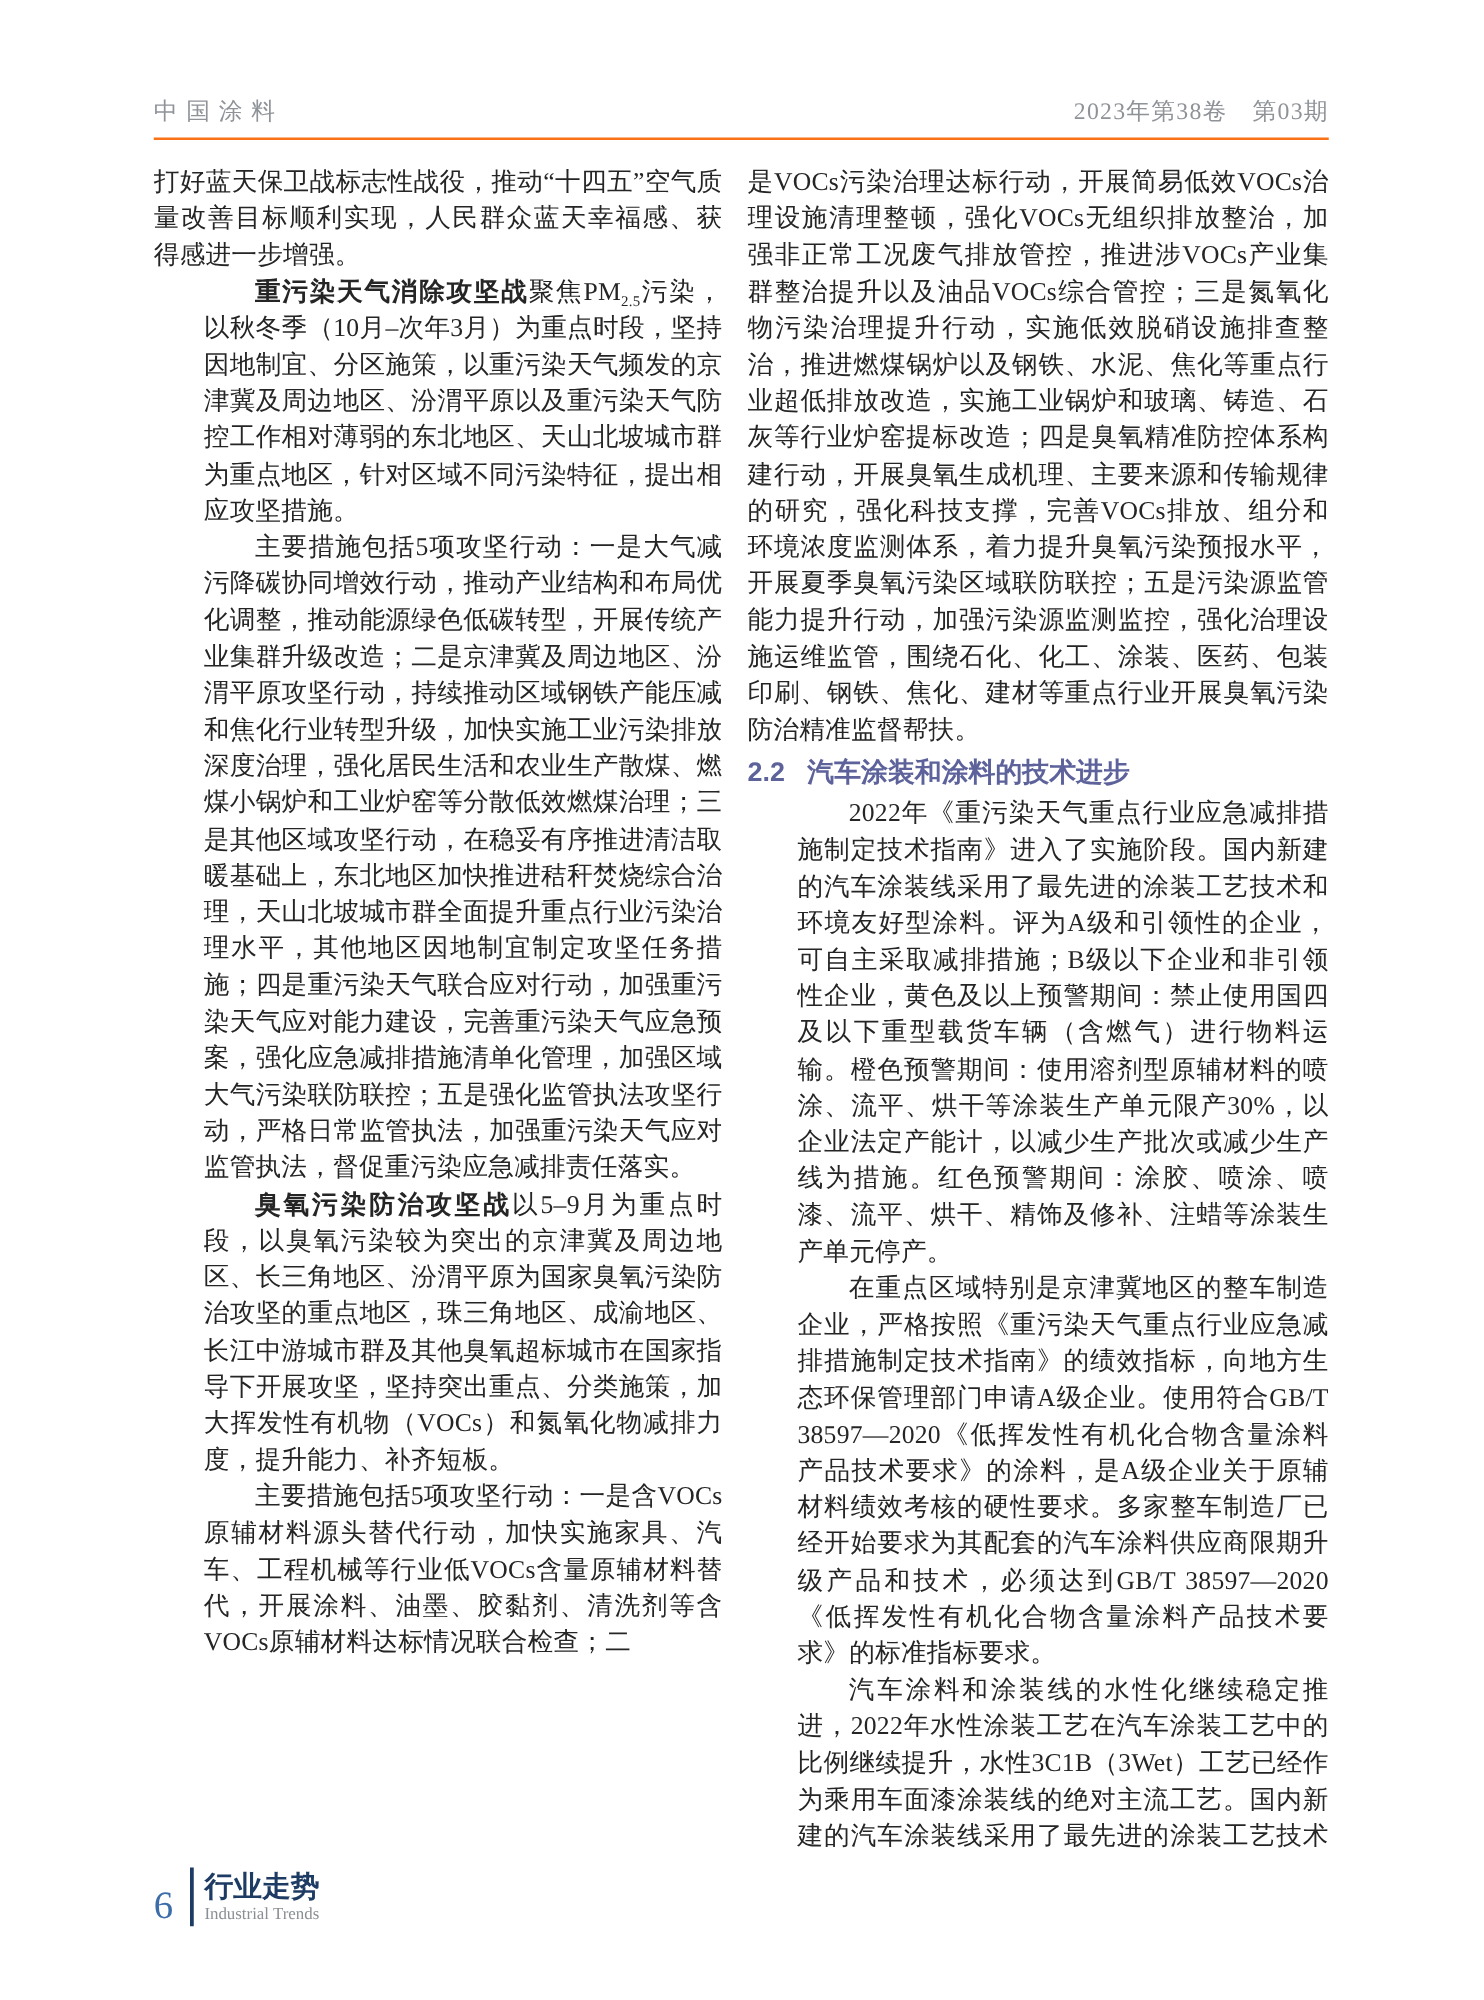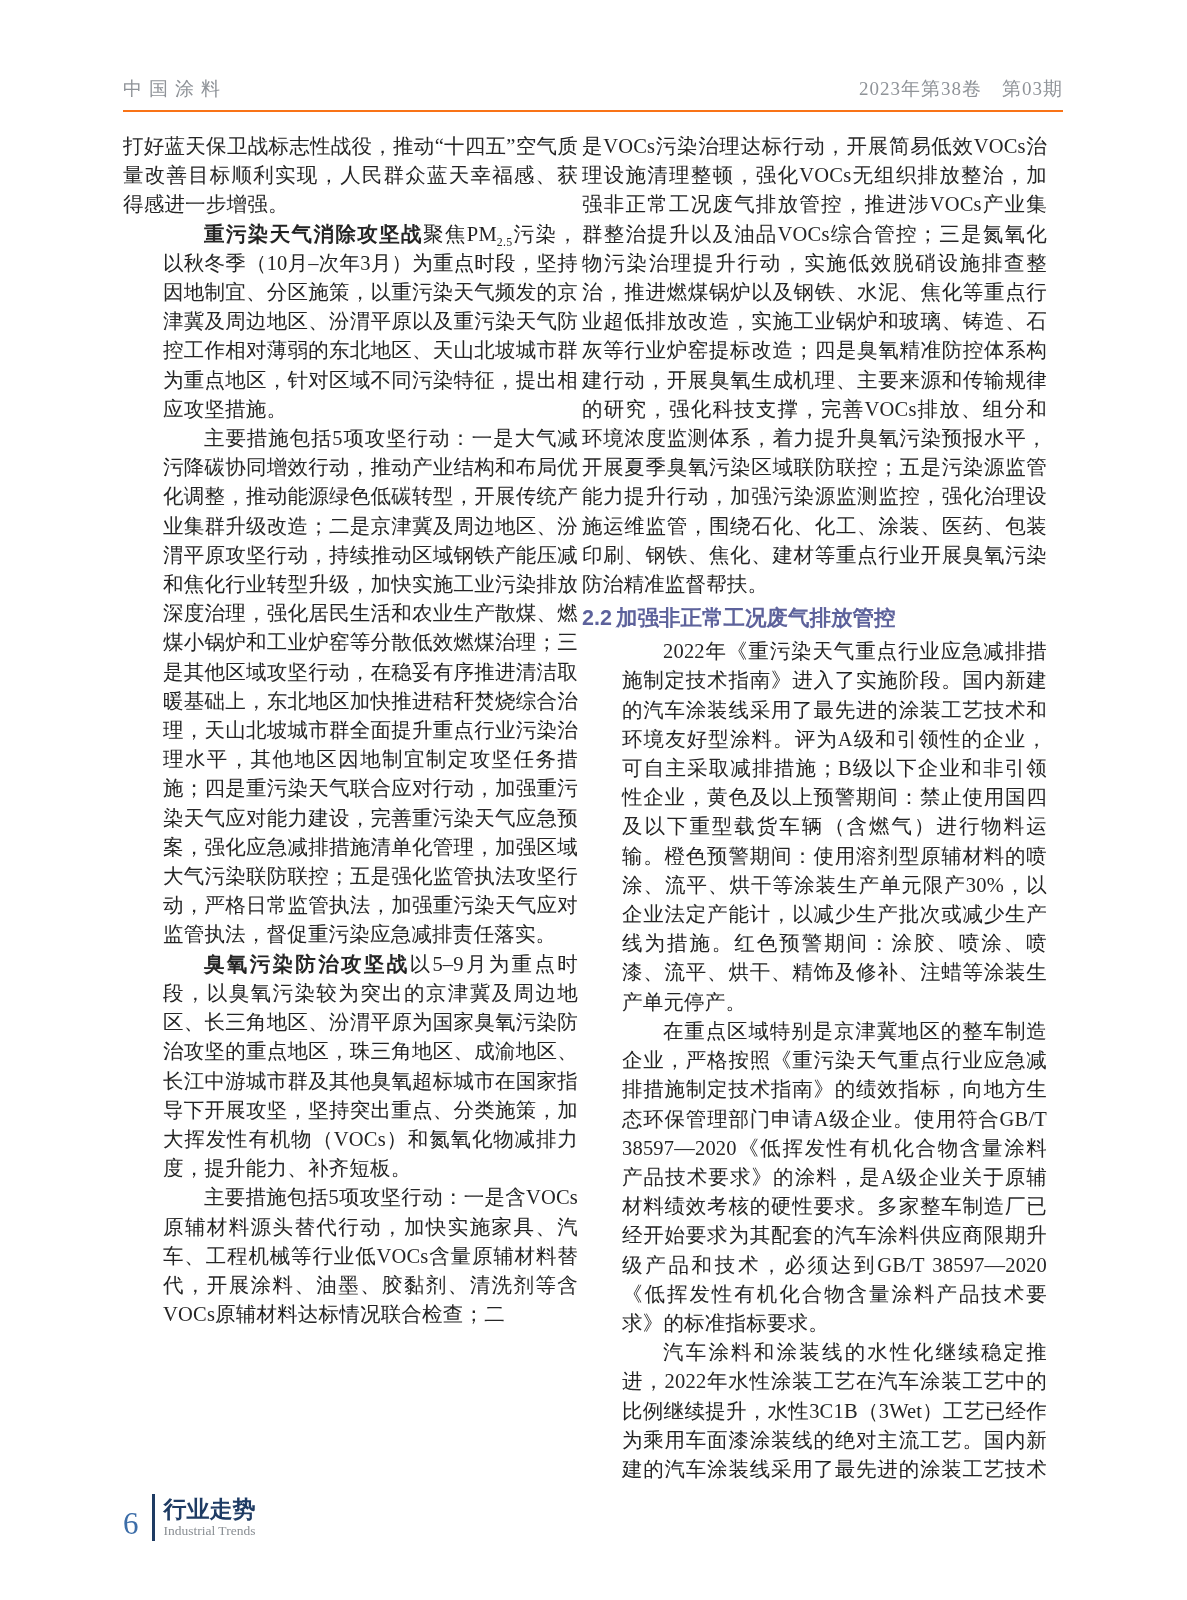--- a/index.html
+++ b/index.html
@@ -24,21 +24,21 @@
     font-size: 19px;
   }
   .journal-name { letter-spacing: 7px; }
   .issue-info { letter-spacing: 1px; }
 
   
   .content {
     position: absolute;
     left: 123px; top: 132px;
     width: 940px; height: 1350px;
-    display: flex; gap: 4px;
+    display: flex; gap: 20px;
     overflow: hidden;
   }
   .col { overflow: hidden; height: 100%; }
   .col-left  { width: 455px; }
   .col-right { width: 465px; }
 
   .col p {
     margin: 0;
     font-size: 20.5px;
     line-height: 29.2px;
@@ -51,21 +51,21 @@
   .col sub { font-size: 0.58em; line-height: 0; }
 
   .section-heading {
     margin: 3px 0 2px 0;
     font-family: "Liberation Sans", "DejaVu Sans", sans-serif;
     font-weight: bold;
     font-size: 21.5px;
     line-height: 33px;
     color: var(--heading, #5d629b);
   }
-  .section-heading .sec-num { margin-right: 4px; }
+  .section-heading .sec-num { margin-right: 18px; }
 
   
   .page-footer {
     position: absolute;
     left: 123px; top: 1494px;
     display: flex; align-items: center;
   }
   .page-number {
     font-size: 31px;
     color: var(--page-number-blue, #3c6da8);
@@ -107,21 +107,21 @@
   <div class="content">
     <div class="col col-left" id="col-left">
         <p class=""><span>打好蓝天保卫战标志性战役，推动“十四五”空气质量改善目标顺利实现，人民群众蓝天幸福感、获得感进一步增强。</span></p>
         <p class="indent"><b>重污染天气消除攻坚战</b><span>聚焦PM</span><sub>2.5</sub><span>污染，以秋冬季（10月–次年3月）为重点时段，坚持因地制宜、分区施策，以重污染天气频发的京津冀及周边地区、汾渭平原以及重污染天气防控工作相对薄弱的东北地区、天山北坡城市群为重点地区，针对区域不同污染特征，提出相应攻坚措施。</span></p>
         <p class="indent"><span>主要措施包括5项攻坚行动：一是大气减污降碳协同增效行动，推动产业结构和布局优化调整，推动能源绿色低碳转型，开展传统产业集群升级改造；二是京津冀及周边地区、汾渭平原攻坚行动，持续推动区域钢铁产能压减和焦化行业转型升级，加快实施工业污染排放深度治理，强化居民生活和农业生产散煤、燃煤小锅炉和工业炉窑等分散低效燃煤治理；三是其他区域攻坚行动，在稳妥有序推进清洁取暖基础上，东北地区加快推进秸秆焚烧综合治理，天山北坡城市群全面提升重点行业污染治理水平，其他地区因地制宜制定攻坚任务措施；四是重污染天气联合应对行动，加强重污染天气应对能力建设，完善重污染天气应急预案，强化应急减排措施清单化管理，加强区域大气污染联防联控；五是强化监管执法攻坚行动，严格日常监管执法，加强重污染天气应对监管执法，督促重污染应急减排责任落实。</span></p>
         <p class="indent"><b>臭氧污染防治攻坚战</b><span>以5–9月为重点时段，以臭氧污染较为突出的京津冀及周边地区、长三角地区、汾渭平原为国家臭氧污染防治攻坚的重点地区，珠三角地区、成渝地区、长江中游城市群及其他臭氧超标城市在国家指导下开展攻坚，坚持突出重点、分类施策，加大挥发性有机物（VOCs）和氮氧化物减排力度，提升能力、补齐短板。</span></p>
         <p class="indent"><span>主要措施包括5项攻坚行动：一是含VOCs原辅材料源头替代行动，加快实施家具、汽车、工程机械等行业低VOCs含量原辅材料替代，开展涂料、油墨、胶黏剂、清洗剂等含VOCs原辅材料达标情况联合检查；二</span></p>
       </div>
     <div class="col col-right" id="col-right">
         <p class=""><span>是VOCs污染治理达标行动，开展简易低效VOCs治理设施清理整顿，强化VOCs无组织排放整治，加强非正常工况废气排放管控，推进涉VOCs产业集群整治提升以及油品VOCs综合管控；三是氮氧化物污染治理提升行动，实施低效脱硝设施排查整治，推进燃煤锅炉以及钢铁、水泥、焦化等重点行业超低排放改造，实施工业锅炉和玻璃、铸造、石灰等行业炉窑提标改造；四是臭氧精准防控体系构建行动，开展臭氧生成机理、主要来源和传输规律的研究，强化科技支撑，完善VOCs排放、组分和环境浓度监测体系，着力提升臭氧污染预报水平，开展夏季臭氧污染区域联防联控；五是污染源监管能力提升行动，加强污染源监测监控，强化治理设施运维监管，围绕石化、化工、涂装、医药、包装印刷、钢铁、焦化、建材等重点行业开展臭氧污染防治精准监督帮扶。</span></p>
-        <h3 class="section-heading"><span class="sec-num">2.2</span><span>加强非正常工况废气排放管控</span></h3>
+        <h3 class="section-heading"><span class="sec-num">2.2</span><span>汽车涂装和涂料的技术进步</span></h3>
         <p class="indent"><span>2022年《重污染天气重点行业应急减排措施制定技术指南》进入了实施阶段。国内新建的汽车涂装线采用了最先进的涂装工艺技术和环境友好型涂料。评为A级和引领性的企业，可自主采取减排措施；B级以下企业和非引领性企业，黄色及以上预警期间：禁止使用国四及以下重型载货车辆（含燃气）进行物料运输。橙色预警期间：使用溶剂型原辅材料的喷涂、流平、烘干等涂装生产单元限产30%，以企业法定产能计，以减少生产批次或减少生产线为措施。红色预警期间：涂胶、喷涂、喷漆、流平、烘干、精饰及修补、注蜡等涂装生产单元停产。</span></p>
         <p class="indent"><span>在重点区域特别是京津冀地区的整车制造企业，严格按照《重污染天气重点行业应急减排措施制定技术指南》的绩效指标，向地方生态环保管理部门申请A级企业。使用符合GB/T 38597—2020《低挥发性有机化合物含量涂料产品技术要求》的涂料，是A级企业关于原辅材料绩效考核的硬性要求。多家整车制造厂已经开始要求为其配套的汽车涂料供应商限期升级产品和技术，必须达到GB/T 38597—2020《低挥发性有机化合物含量涂料产品技术要求》的标准指标要求。</span></p>
         <p class="indent"><span>汽车涂料和涂装线的水性化继续稳定推进，2022年水性涂装工艺在汽车涂装工艺中的比例继续提升，水性3C1B（3Wet）工艺已经作为乘用车面漆涂装线的绝对主流工艺。国内新建的汽车涂装线采用了最先进的涂装工艺技术和环境友好型涂料，都是最高水平的绿色涂装线。2022年新投产汽车涂装线采用了水性紧凑型工艺（B1/B2、3C1B和4Wet）和低VOCs绿色涂料。</span></p>
       </div>
   </div>
 
   <div class="page-footer">
     <span class="page-number">6</span>
     <span class="footer-bar"></span>
     <span class="footer-text">

